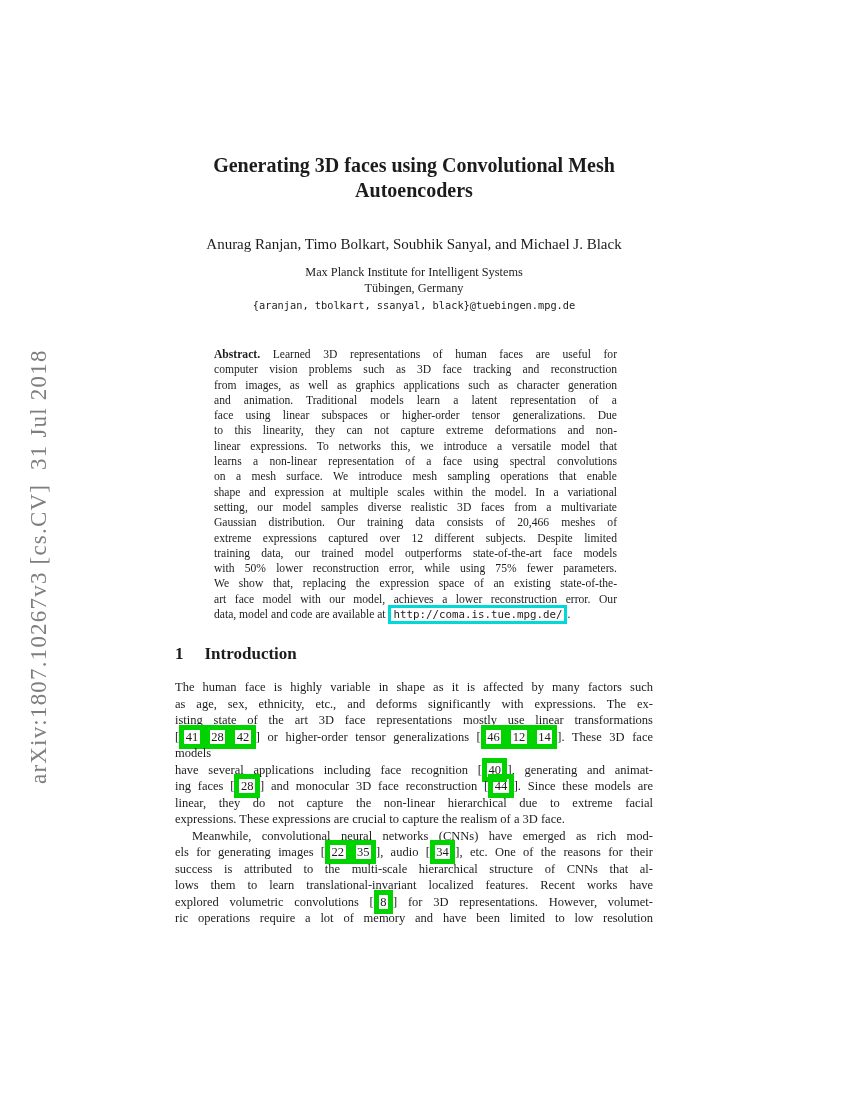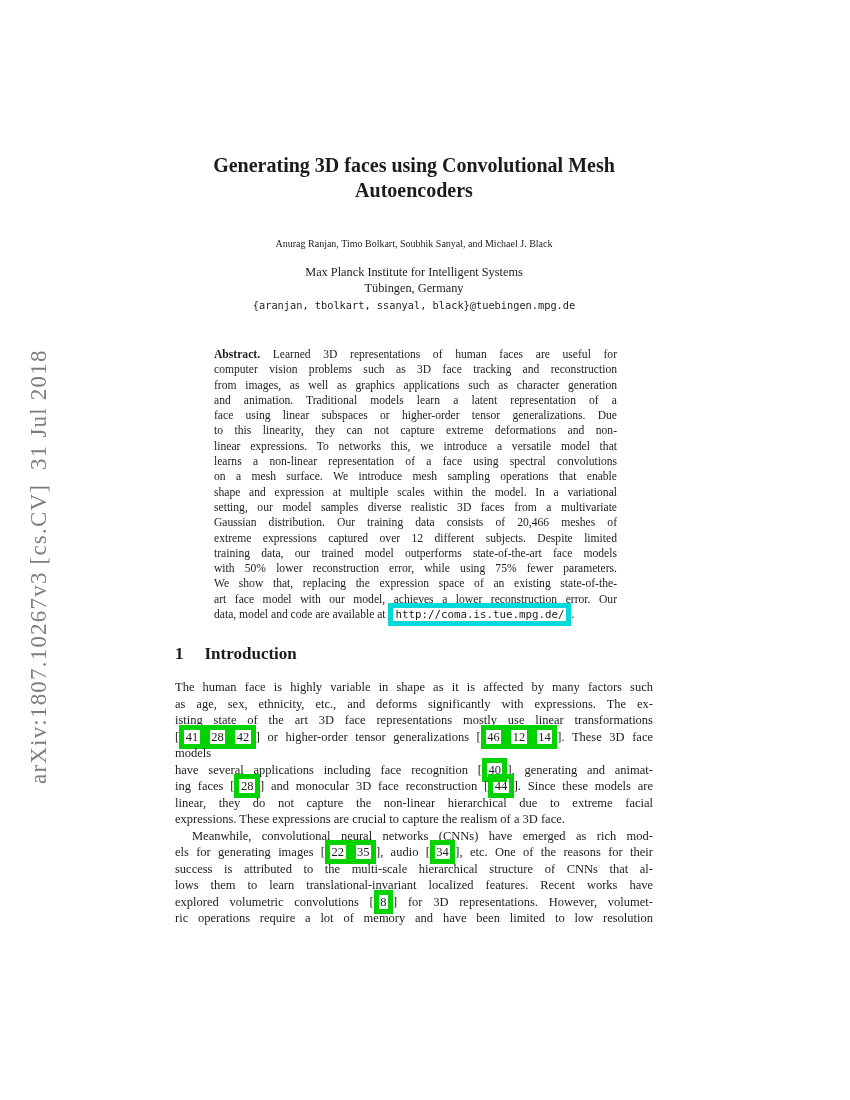--- a/index.html
+++ b/index.html
@@ -30,21 +30,21 @@
   .title {
     margin: 153px 0 0 0;
     font-size: 20px;
     font-weight: bold;
     text-align: center;
     line-height: 25px;
   }
   .authors {
     margin-top: 33px;
     text-align: center;
-    font-size: 10px;
+    font-size: 15px;
     line-height: 16px;
   }
   .affil {
     margin-top: 13px;
     text-align: center;
     font-size: 12.3px;
     line-height: 15.5px;
   }
   .email {
     margin-top: 3px;
@@ -75,21 +75,21 @@
   #para2 { margin-top: 0; }
   .tline { text-align: justify; text-align-last: justify; }
   .tline.tlast { text-align-last: left; }
   .tline.indent { text-indent: 17px; }
   .cite {
     border: 5px solid #a21caf;
     padding: 0 1.5px;
     margin-top: 6px;
   }
   .urlbox {
-    border: 5px solid #f97316;
+    border: 3px solid #f97316;
     font-family: "DejaVu Sans Mono", monospace;
     font-size: 10.8px;
     padding: 0 2px;
   }
 </style>
 </head>
 <body>
 
 <div class="page">
 

